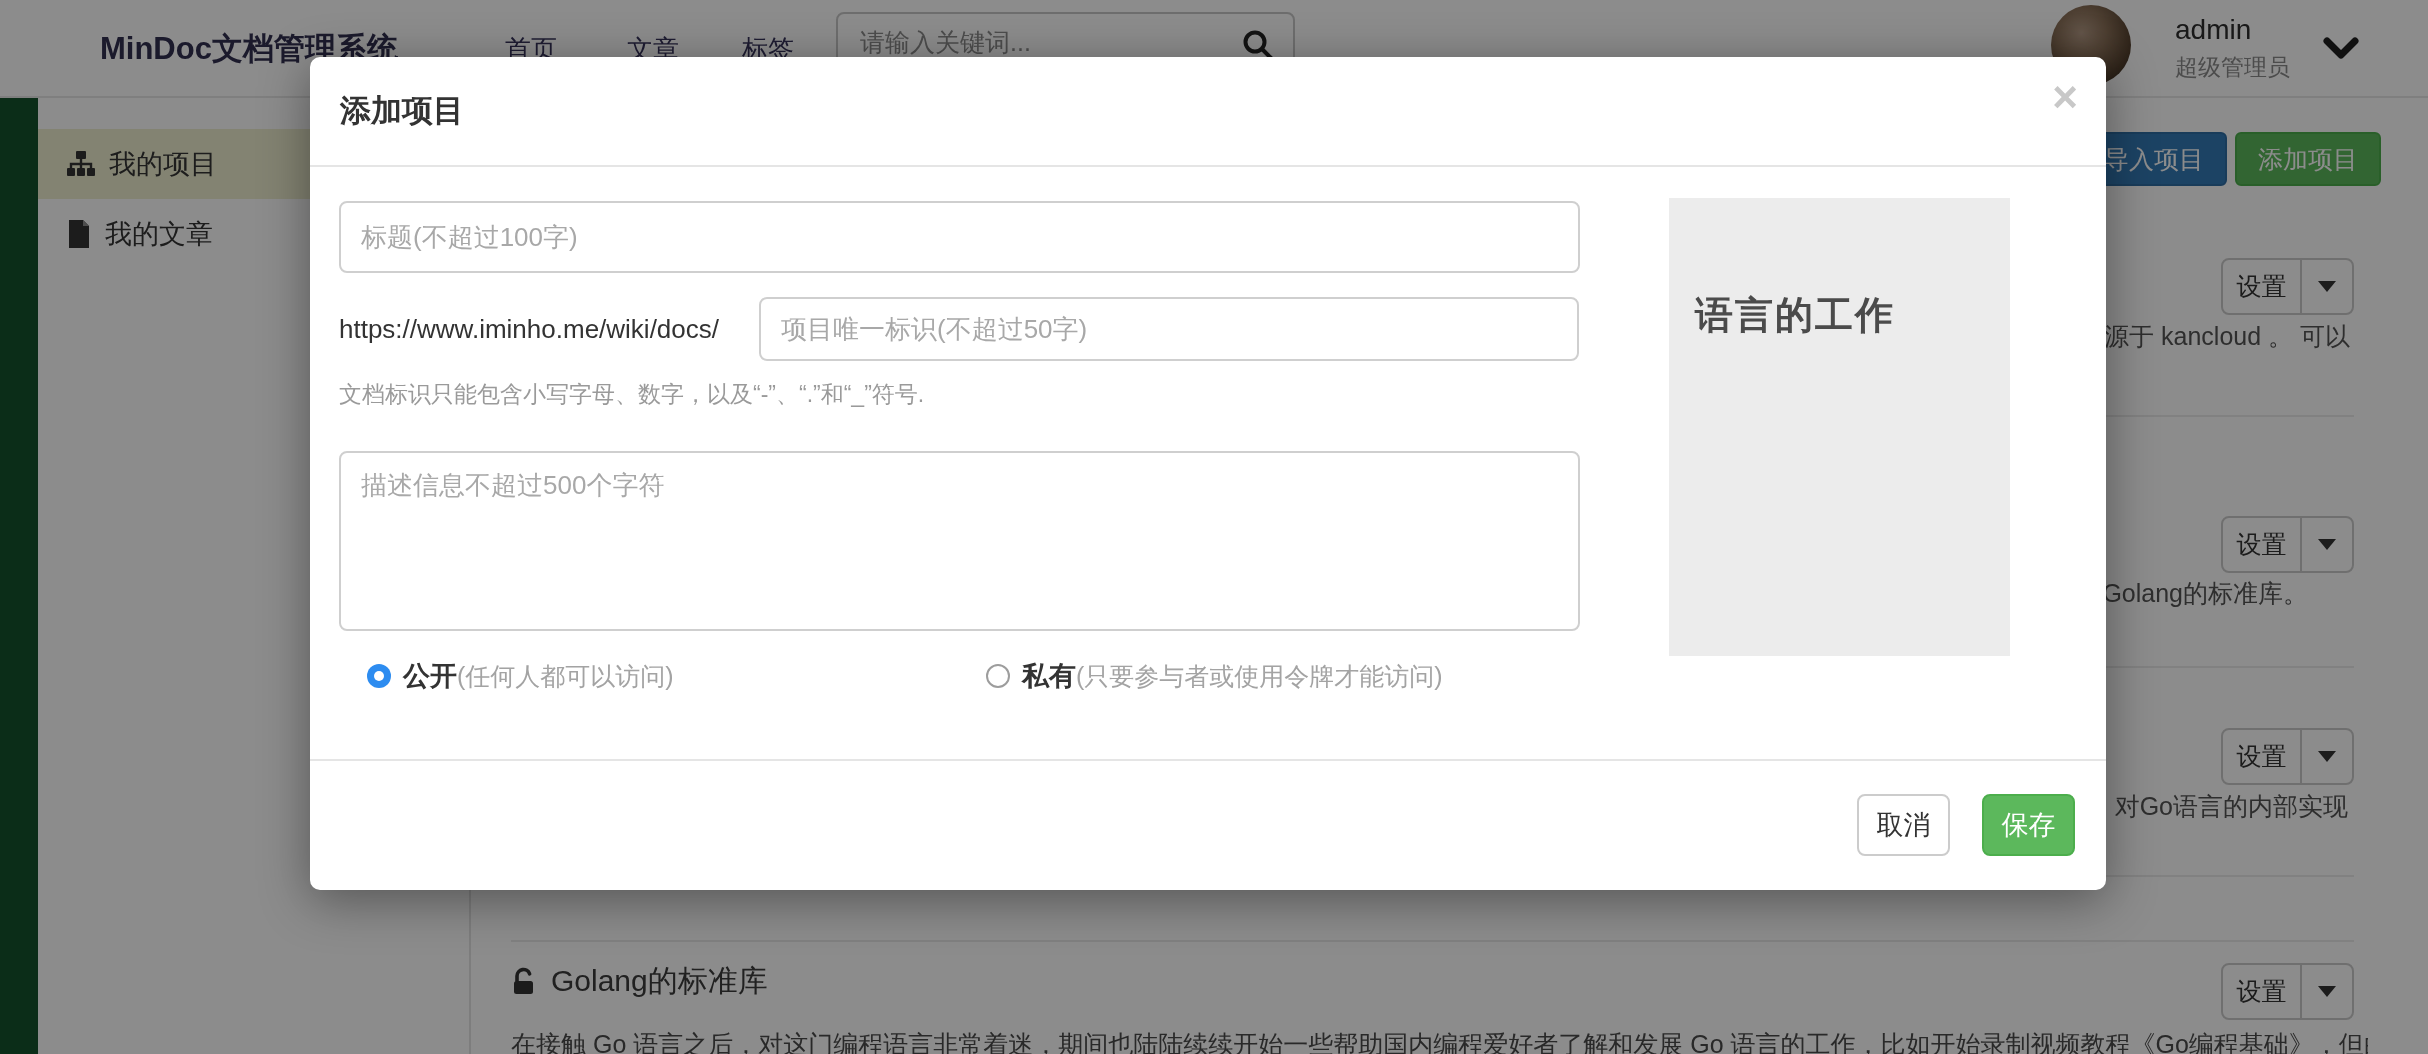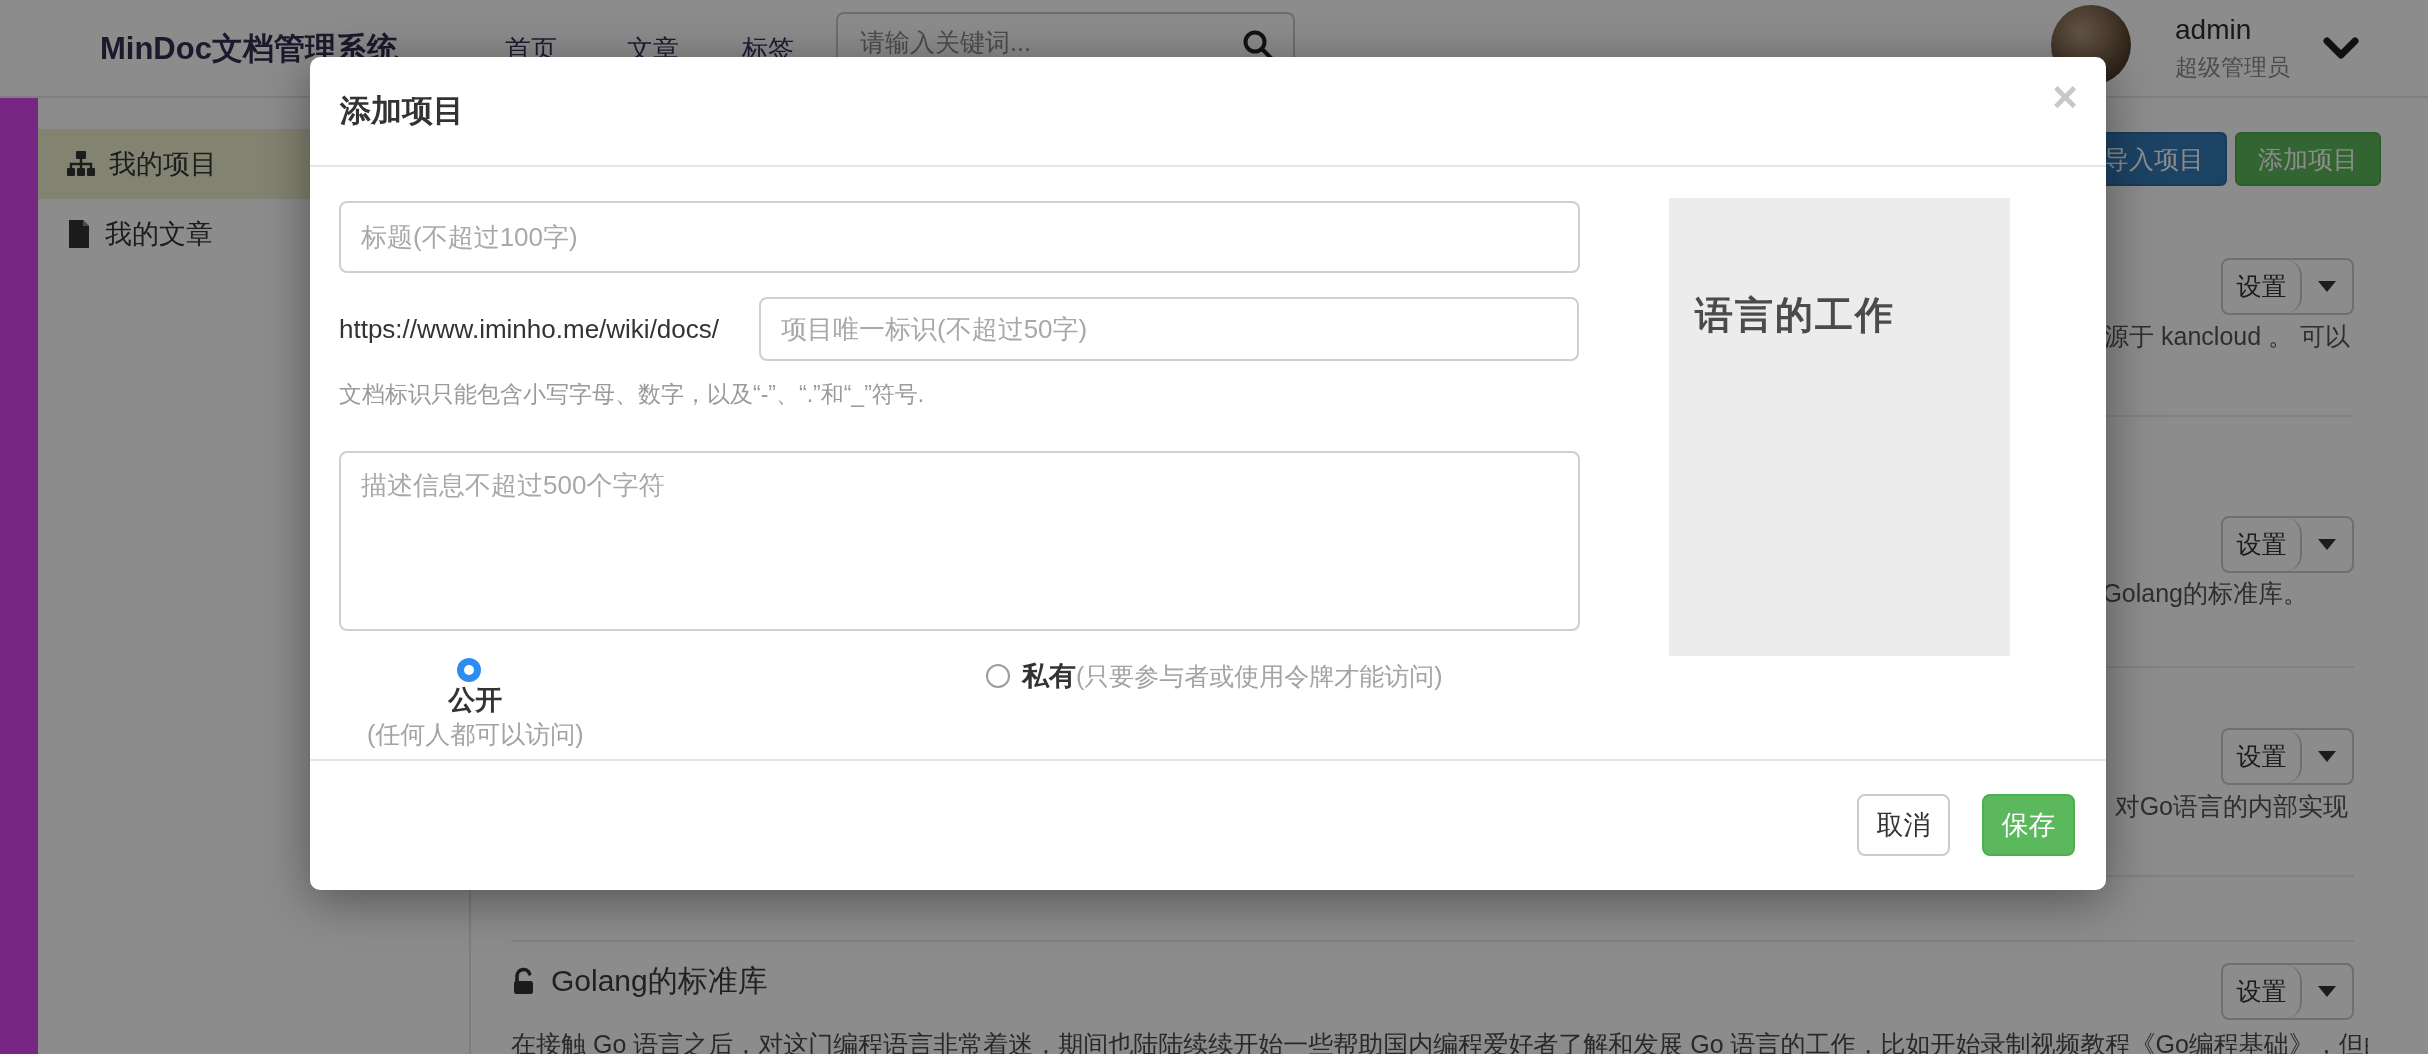--- a/index.html
+++ b/index.html
@@ -1,18 +1,18 @@
 <!DOCTYPE html>
 <html><head>
 <meta charset="utf-8">
 <style>
   * { margin:0; padding:0; box-sizing:border-box; }
   html,body { background:#555; }
   body { font-family:"Liberation Sans","DejaVu Sans",sans-serif; }
-  .screen { position:relative; width:2428px; height:1054px; background:#d946ef; overflow:hidden; }
+  .screen { position:relative; width:2428px; height:1054px; background:#14532d; overflow:hidden; }
 
   
   .navbar { position:absolute; top:0; left:0; right:0; height:98px; background:#ffffff; border-bottom:2px solid #e7e7e7; z-index:10; }
   .brand { position:absolute; left:100px; top:0; height:98px; line-height:98px; font-size:31px; font-weight:600; color:#323050; }
   .nav-link { position:absolute; top:0; height:98px; line-height:98px; font-size:26px; color:#37345c; cursor:pointer; }
   .nav-link.l0 { left:505px; } .nav-link.l1 { left:627px; } .nav-link.l2 { left:742px; }
   .searchbox { position:absolute; left:836px; top:12px; width:459px; height:60px; border:2px solid #c9c9c9; border-radius:8px; background:#fff; }
   .searchbox input { position:absolute; inset:0; border:none; outline:none; background:transparent; padding:0 70px 0 22px; font-size:25px; color:#333; font-family:inherit; }
   .searchbox input::placeholder { color:#8c8c8c; }
   .search-ic { position:absolute; right:18px; top:14px; }
@@ -29,21 +29,21 @@
   .side-item.active { background:#efefd0; }
   .side-item .lbl { margin-left:14px; font-size:27px; color:#353535; }
 
   
   .content { position:absolute; top:98px; left:471px; right:0; bottom:0; background:#ffffff; z-index:5; }
   .actions { position:absolute; top:34px; right:47px; display:flex; gap:8px; }
   .btn { display:inline-flex; align-items:center; justify-content:center; height:54px; font-size:25px; border-radius:6px; cursor:pointer; font-family:inherit; }
   .btn-primary { width:146px; background:#337ab7; border:2px solid #2e6da4; color:#fff; }
   .btn-success { width:146px; background:#5cb85c; border:2px solid #4cae4c; color:#fff; }
   .split-btn { position:absolute; right:74px; width:133px; height:57px; border:2px solid #cbcbcb; border-radius:8px; background:#fff; display:flex; }
-  .split-main { flex:1; display:flex; align-items:center; justify-content:center; font-size:25px; color:#333; border-right:2px solid #cbcbcb; cursor:pointer;border-radius:16px; }
+  .split-main { flex:1; display:flex; align-items:center; justify-content:center; font-size:25px; color:#333; border-right:2px solid #cbcbcb; cursor:pointer; }
   .split-caret { width:50px; display:flex; align-items:center; justify-content:center; cursor:pointer; }
   .caret { width:0; height:0; border-left:9px solid transparent; border-right:9px solid transparent; border-top:11px solid #333; }
   .frag { position:absolute; white-space:nowrap; font-size:25px; color:#555; }
   .divider { position:absolute; left:40px; right:74px; height:2px; background:#ebebeb; }
   .proj-head { position:absolute; left:40px; top:863px; display:flex; align-items:center; gap:12px; font-size:30px; color:#3c3c3c; white-space:nowrap; }
   .proj-para { position:absolute; left:40px; top:930px; right:60px; font-size:25px; color:#4c4c4c; white-space:nowrap; overflow:hidden; }
 
   
   .backdrop { position:absolute; inset:0; background:rgba(0,0,0,0.45); z-index:50; }
   .modal { position:absolute; left:310px; top:57px; width:1796px; height:833px; background:#fff; border-radius:10px;
@@ -52,21 +52,21 @@
   .modal-title { position:absolute; left:30px; top:33px; font-size:31px; font-weight:700; color:#333; }
   .modal-close { position:absolute; right:28px; top:18px; font-size:44px; font-weight:700; color:#c8c8c8; line-height:1; cursor:pointer; }
   .in { position:absolute; border:2px solid #cfcfcf; border-radius:8px; font-size:26px; color:#333; padding:0 20px; outline:none; font-family:inherit; background:#fff; }
   .in::placeholder { color:#a8a8a8; }
   .ti { left:29px; top:144px; width:1241px; height:72px; }
   .url-prefix { position:absolute; left:29px; top:240px; height:64px; line-height:64px; font-size:26px; color:#333; }
   .slug { left:449px; top:240px; width:820px; height:64px; }
   .help { position:absolute; left:29px; top:322px; font-size:23px; color:#9a9a9a; }
   .desc { left:29px; top:394px; width:1241px; height:180px; padding:14px 20px; resize:none; line-height:1.4; }
   .radio-row { position:absolute; top:601px; display:flex; align-items:center; }
-  .radio-row.r0 { left:57px;flex-direction:column; } .radio-row.r1 { left:676px; }
+  .radio-row.r0 { left:57px; } .radio-row.r1 { left:676px; }
   .rdo { width:24px; height:24px; border-radius:50%; margin-right:12px; flex:0 0 auto; cursor:pointer; }
   .rdo.on { background:#2d8cf0; position:relative; }
   .rdo.on::after { content:""; position:absolute; left:7px; top:7px; width:10px; height:10px; border-radius:50%; background:#fff; }
   .rdo.off { background:#fff; border:2px solid #9d9d9d; }
   .rlbl { font-size:27px; font-weight:700; color:#333; }
   .rnote { font-size:25px; color:#a3a3a3; }
   .cover { position:absolute; left:1359px; top:141px; width:341px; height:458px; background:#ececec; }
   .cover-text { position:absolute; left:26px; top:92px; font-size:38px; font-weight:700; color:#4b4b4b; letter-spacing:2px; }
   .modal-footer-line { position:absolute; left:0; right:0; top:702px; height:2px; background:#e5e5e5; }
   .fbtn { position:absolute; top:737px; width:93px; height:62px; font-size:27px; border-radius:8px; display:flex; align-items:center; justify-content:center; cursor:pointer; }

